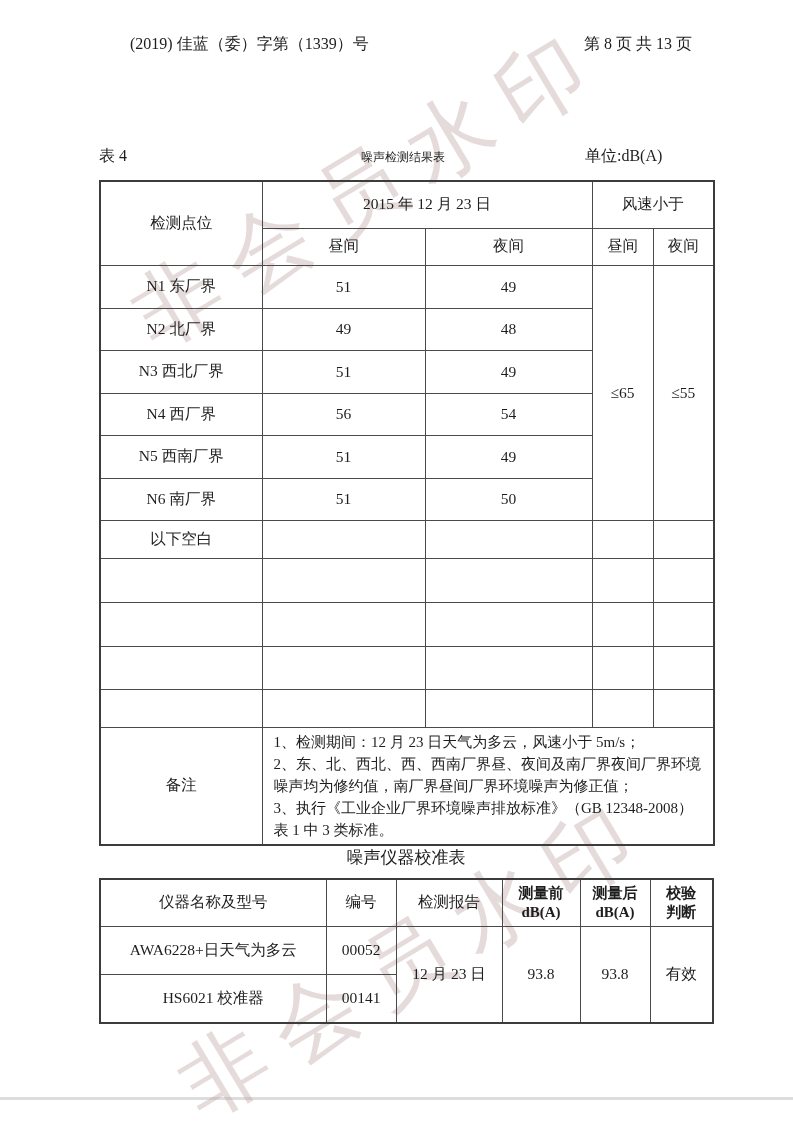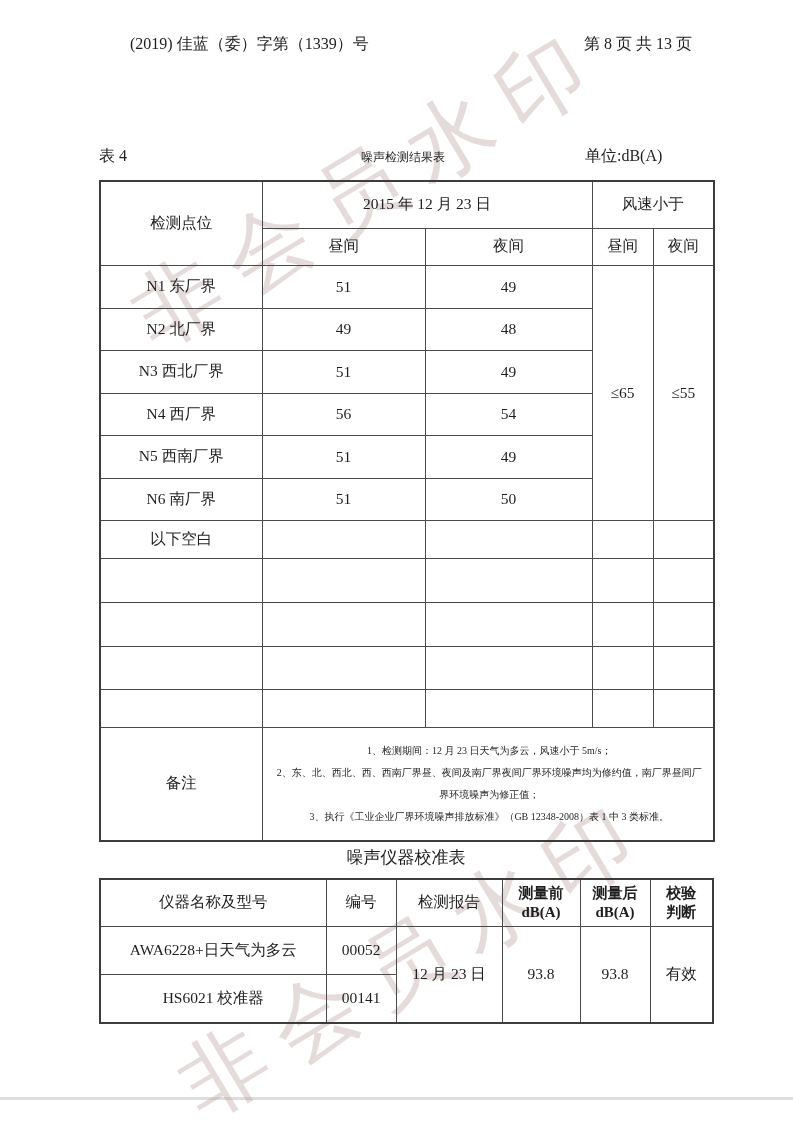--- a/index.html
+++ b/index.html
@@ -77,24 +77,24 @@
   td {
     border: 1px solid #4a4a4a;
     text-align: center;
     vertical-align: middle;
     font-size: 15.5px;
     padding: 0;
     overflow: hidden;
   }
   .t1, .t2 { border: 2px solid #3c3c3c; }
   .remark-cell {
-    text-align: center;
+    text-align: left;
     vertical-align: middle;
     padding: 3px 8px 3px 11px;
-    font-size: 10px;
+    font-size: 15px;
     line-height: 22px;
   }
   .prewrap { white-space: pre-line; line-height: 19px; font-size: 15px; font-weight: bold; }
   .t2-title {
     position: absolute;
     z-index: 2;
     left: 99px;
     top: 846px;
     width: 614px;
     text-align: center;

